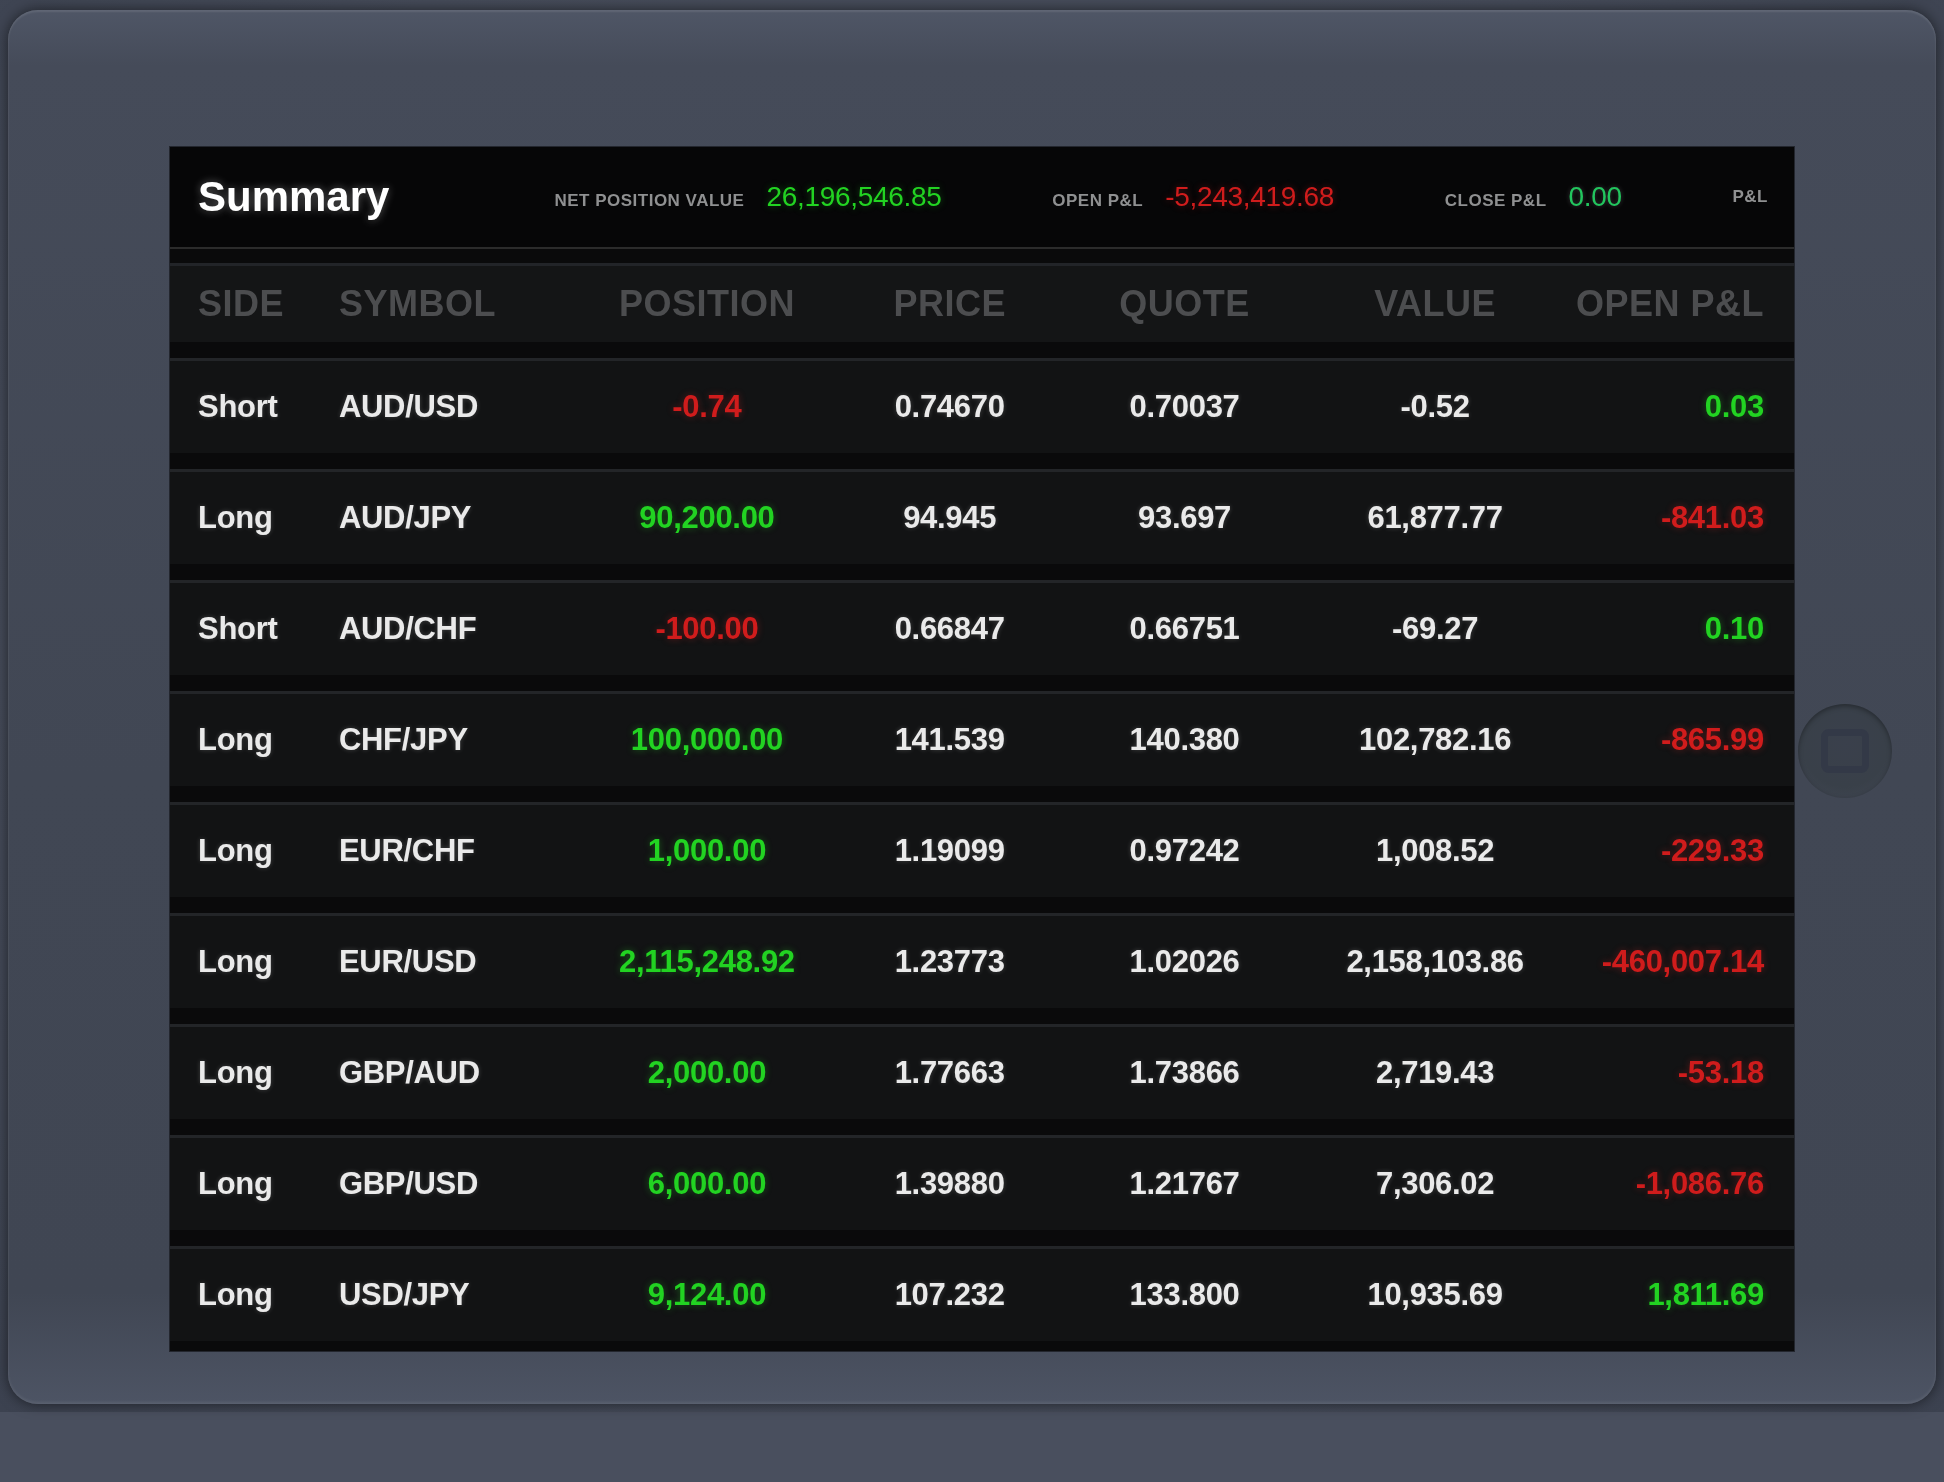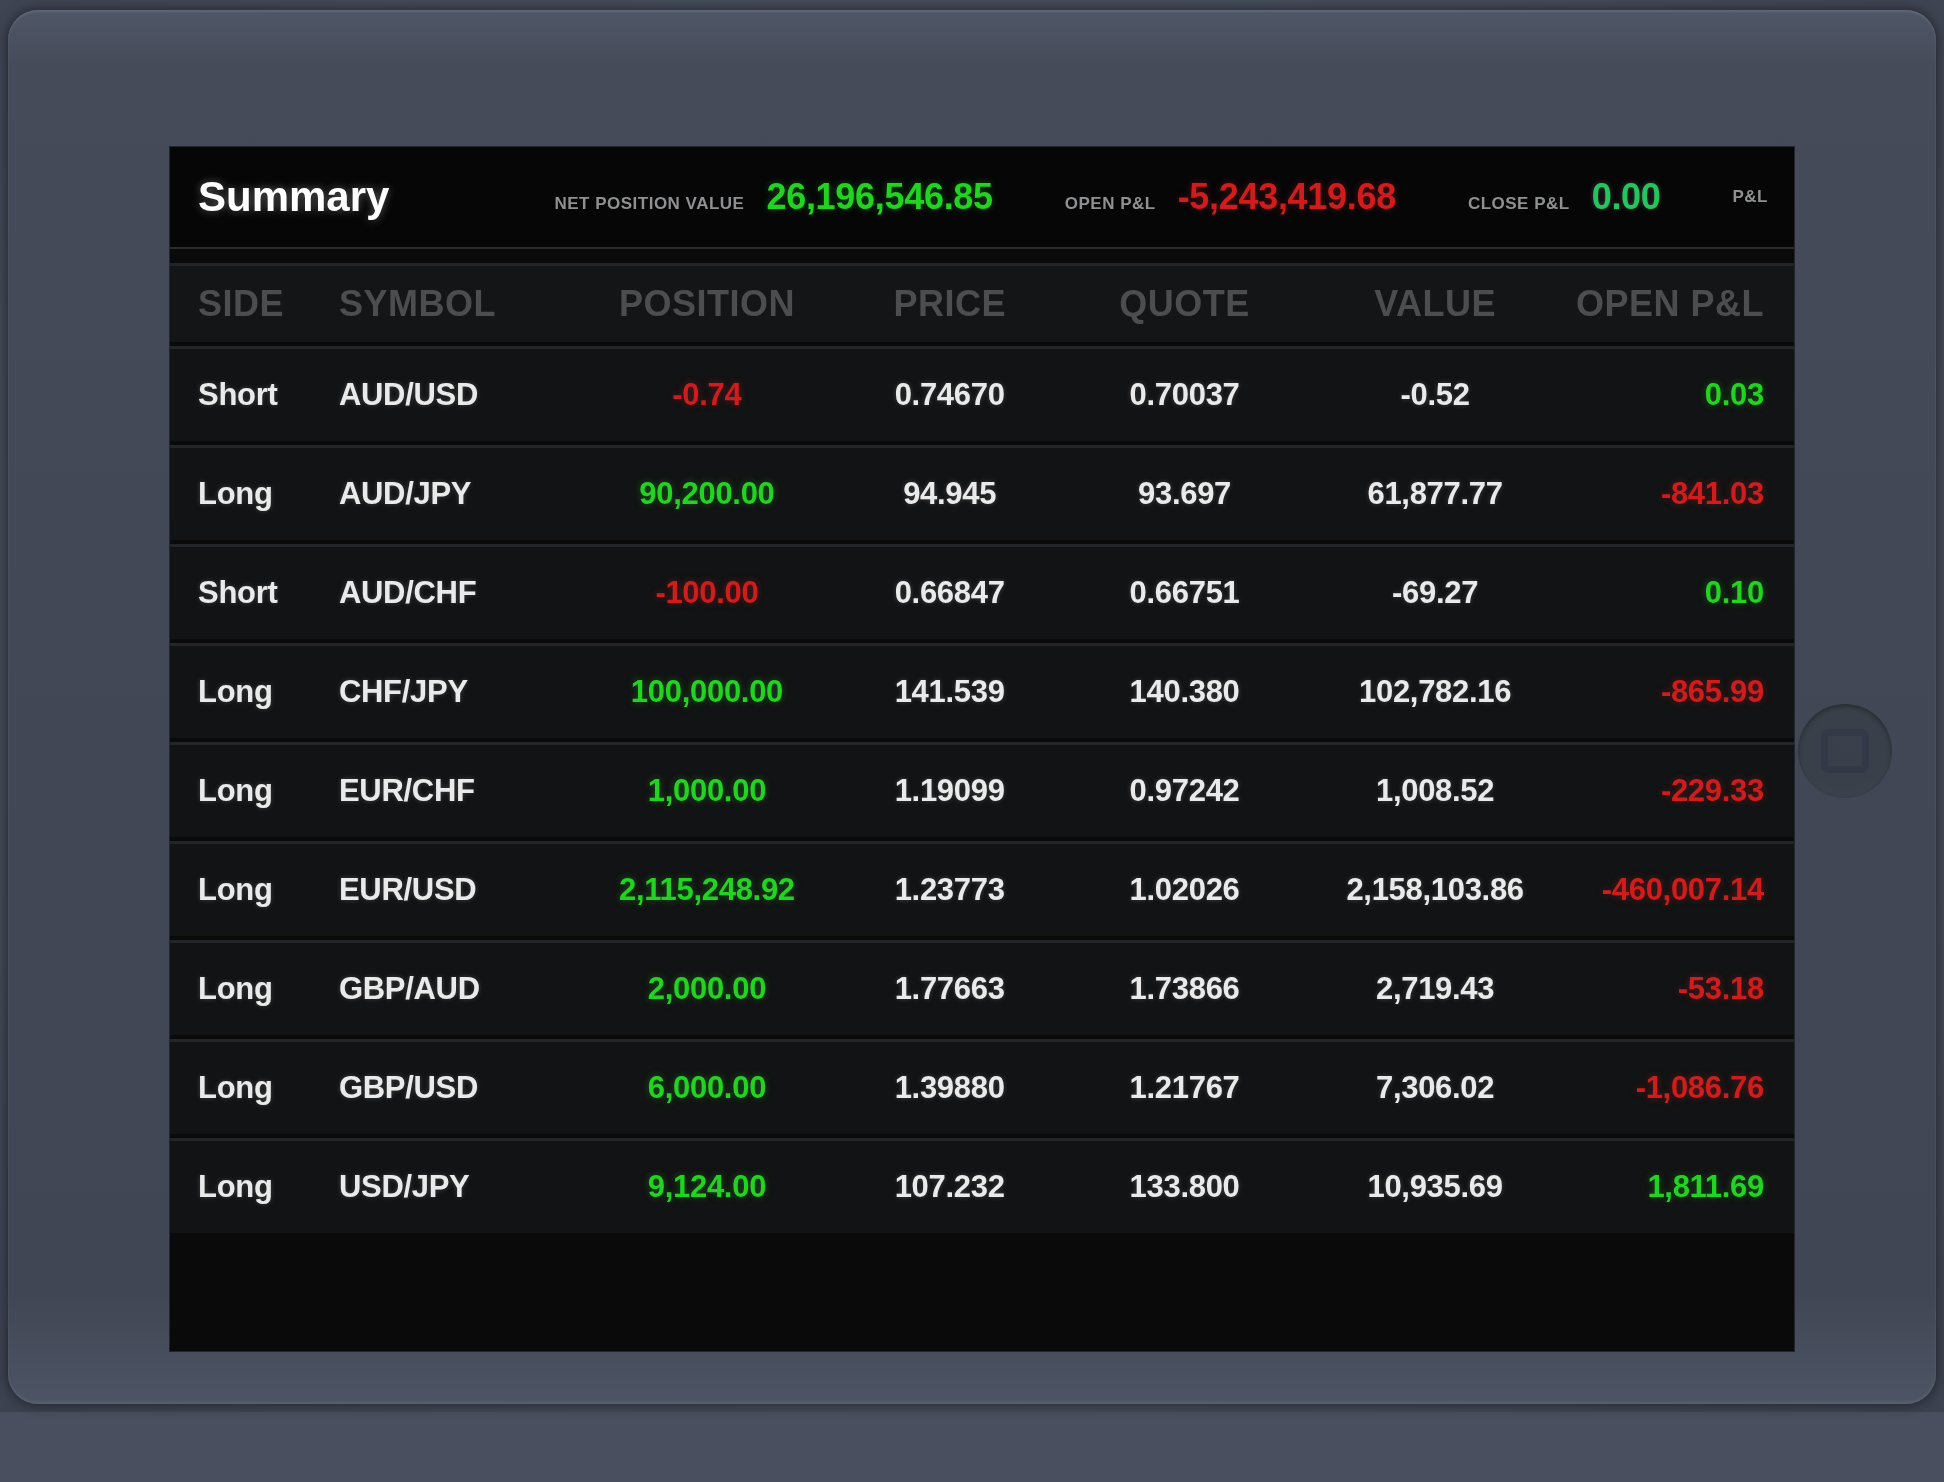--- a/index.html
+++ b/index.html
@@ -53,21 +53,21 @@
     text-shadow: 0 0 8px rgba(255,255,255,0.35), 0 2px 3px rgba(0,0,0,0.9);
   }
   .metrics {
     flex: 1; display: flex; align-items: center;
     justify-content: space-between; margin-left: 165px;
   }
   .metric { display: flex; align-items: baseline; gap: 22px; white-space: nowrap; }
   .metric-label, .trailing-label {
     color: #8f9091; font-size: 17px; font-weight: 700; letter-spacing: 0.5px;
   }
-  .metric-value { font-size: 36px; font-weight: 700; letter-spacing: -0.3px; }
+  .metric-value { font-size: 28px; font-weight: 400; letter-spacing: -0.3px; }
   
   .c-green { color: #22d322; text-shadow: 0 0 7px rgba(40,220,40,0.35); }
   .c-red   { color: #d01c1c; text-shadow: 0 0 7px rgba(220,40,40,0.35); }
   .c-white { color: #22c55e; text-shadow: 0 0 5px rgba(255,255,255,0.22); }
   
   .grid-row {
     display: grid;
     grid-template-columns: 9% 15% 17% 14% 16% 16% 13%;
     align-items: center;
     padding: 0 30px 0 28px;
@@ -79,21 +79,21 @@
   .cell-quote   { text-align: center; }
   .cell-value   { text-align: center; }
   .cell-openpl  { text-align: right; }
   .col-header {
     height: 76px; margin-top: 14px;
     background: #141516;
     color: #4c4d4f; font-size: 36px; font-weight: 700; letter-spacing: 0.5px;
     border-top: 3px solid #222428;
   }
   .data-row {
-    height: 92px; margin-top: 4px;
+    height: 92px; margin-top: 16px;
     background: #121314;
     border-top: 3px solid #232528;
     font-size: 31px; font-weight: 700;
     color: #eaeaea;
     cursor: pointer;
   }
   .data-row .cell { text-shadow: 0 0 5px rgba(255,255,255,0.20); letter-spacing: -0.3px; }
   .data-row .cell.c-green { text-shadow: 0 0 7px rgba(40,220,40,0.35); }
   .data-row .cell.c-red   { text-shadow: 0 0 7px rgba(220,40,40,0.35); }
 </style>

